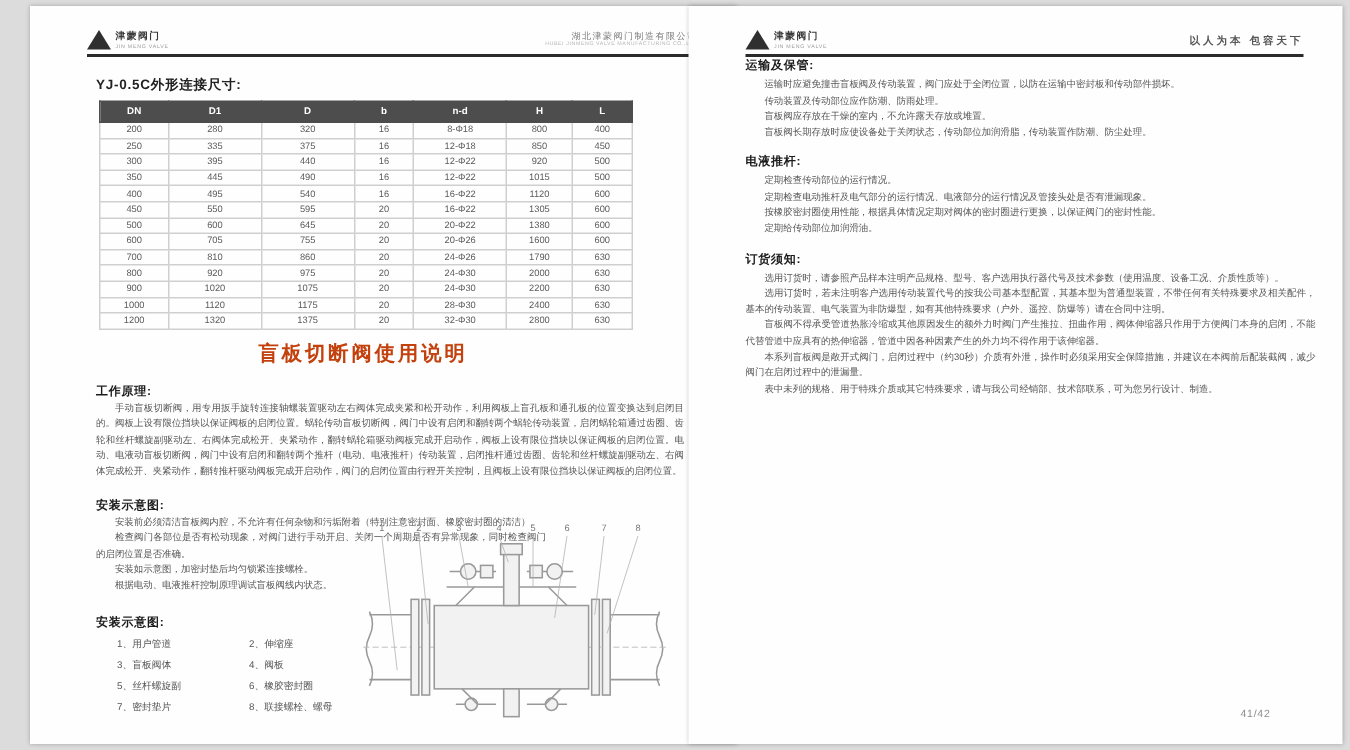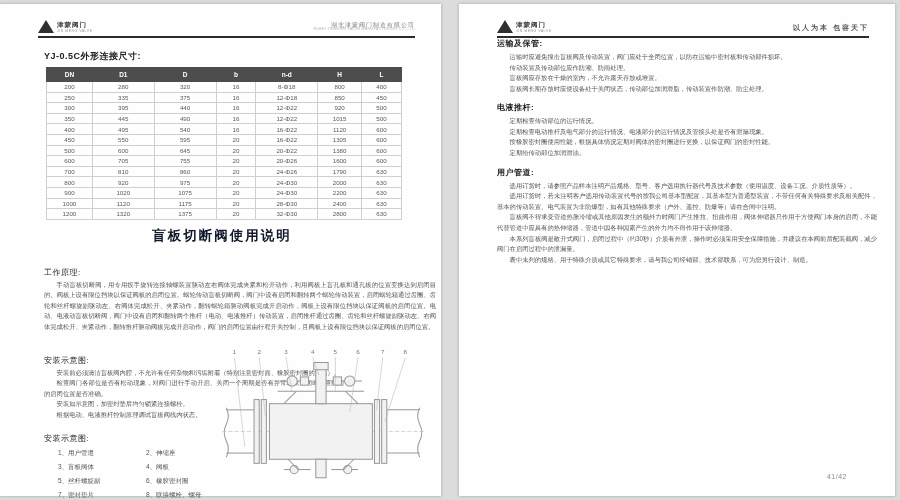--- a/index.html
+++ b/index.html
@@ -1,41 +1,41 @@
 <!DOCTYPE html>
 <html><head>
 <meta charset="utf-8">
 <style>
   html,body{margin:0;padding:0;}
   body{font-family:"Liberation Sans","DejaVu Sans",sans-serif;}
   .canvas{position:relative;width:900px;height:500px;background:#dcdcdc;overflow:hidden;}
   .page{position:absolute;top:4px;height:492px;background:#fefefe;box-shadow:0 0 3px rgba(0,0,0,.25);}
-  .page-left{left:0;width:441px;}
+  .page-left{left:20px;width:441px;padding-left:30px;}
   .page-right{left:459px;width:436px;}
 
   
   .hdr{position:absolute;top:10px;left:38px;right:26px;height:22px;border-bottom:2px solid #2b2b2b;}
   .logo{position:absolute;left:0;bottom:3px;display:flex;align-items:flex-end;gap:3px;}
   .logo-tri{width:0;height:0;border-left:8px solid transparent;border-right:8px solid transparent;border-bottom:13px solid #2f2f2f;}
   .logo-txt{display:flex;flex-direction:column;line-height:1;}
   .logo-name{font-size:6.5px;font-weight:bold;color:#3a3a3a;letter-spacing:1px;}
   .logo-sub{font-size:3.5px;color:#9a9a9a;letter-spacing:.5px;margin-top:1px;}
   .hdr-right{position:absolute;right:0;bottom:4px;text-align:right;line-height:1.1;}
   .company{font-size:6px;color:#7d7d7d;letter-spacing:1px;}
   .company-sub{font-size:3.5px;color:#b5b5b5;letter-spacing:.4px;}
   .motto{font-size:7px;color:#555;letter-spacing:2px;font-weight:bold;}
 
   
   .content-l{position:absolute;top:40px;left:44px;width:392px;}
   .tbl-title{font-size:9px;font-weight:bold;color:#222;margin:6px 0 4px;letter-spacing:.5px;}
   table.dims{border-collapse:collapse;width:356px;margin-left:2px;}
   table.dims th{background:#4d4d4d;color:#fff;font-size:6.5px;font-weight:bold;height:11px;border:1px solid #4d4d4d;}
   table.dims td{font-size:6.2px;color:#5a5a5a;text-align:center;height:9.6px;border:1px solid #cfcfcf;padding:0;}
-  .doc-title{text-align:center;font-size:13.5px;font-weight:bold;color:#0f172a;margin:7px 0 2px;letter-spacing:2px;width:356px;}
-  .sec-h{font-size:8px;font-weight:normal;color:#1c1c1c;margin:22px 0 2px;letter-spacing:.5px;}
+  .doc-title{text-align:center;font-size:13.5px;font-weight:bold;color:#c2410c;margin:7px 0 2px;letter-spacing:2px;width:356px;}
+  .sec-h{font-size:8px;font-weight:bold;color:#1c1c1c;margin:10px 0 2px;letter-spacing:.5px;}
   .body-txt,.line{font-size:6.3px;color:#555;line-height:1.68;margin:0;text-indent:2em;text-align:justify;}
   .list-block .line{margin:0;}
   .legend{display:grid;grid-template-columns:88px 120px;row-gap:5px;margin:5px 0 0 14px;width:220px;}
   .legend-item{font-size:6.5px;color:#555;margin:0;text-indent:0;}
 
   
   .diagram{position:absolute;left:218px;top:340px;width:210px;height:142px;}
   .diagram svg{width:100%;height:100%;}
   .d-stroke{stroke:#999;fill:none;stroke-width:1;}
   .d-fill{stroke:#999;fill:#f2f2f2;stroke-width:1;}
@@ -325,21 +325,21 @@
         </div>
 
       <div class="sec-h-r">电液推杆:</div>
       <div class="list-block">
           <p class="line">定期检查传动部位的运行情况。</p>
           <p class="line">定期检查电动推杆及电气部分的运行情况、电液部分的运行情况及管接头处是否有泄漏现象。</p>
           <p class="line">按橡胶密封圈使用性能，根据具体情况定期对阀体的密封圈进行更换，以保证阀门的密封性能。</p>
           <p class="line">定期给传动部位加润滑油。</p>
         </div>
 
-      <div class="sec-h-r">用户管道:</div>
+      <div class="sec-h-r">订货须知:</div>
       <div class="list-block">
           <p class="line">选用订货时，请参照产品样本注明产品规格、型号、客户选用执行器代号及技术参数（使用温度、设备工况、介质性质等）。</p>
           <p class="line">选用订货时，若未注明客户选用传动装置代号的按我公司基本型配置，其基本型为普通型装置，不带任何有关特殊要求及相关配件，基本的传动装置、电气装置为非防爆型，如有其他特殊要求（户外、遥控、防爆等）请在合同中注明。</p>
           <p class="line">盲板阀不得承受管道热胀冷缩或其他原因发生的额外力时阀门产生推拉、扭曲作用，阀体伸缩器只作用于方便阀门本身的启闭，不能代替管道中应具有的热伸缩器，管道中因各种因素产生的外力均不得作用于该伸缩器。</p>
           <p class="line">本系列盲板阀是敞开式阀门，启闭过程中（约30秒）介质有外泄，操作时必须采用安全保障措施，并建议在本阀前后配装截阀，减少阀门在启闭过程中的泄漏量。</p>
           <p class="line">表中未列的规格、用于特殊介质或其它特殊要求，请与我公司经销部、技术部联系，可为您另行设计、制造。</p>
         </div>
     </div>
 
     <div class="footer-pn">41/42</div>

